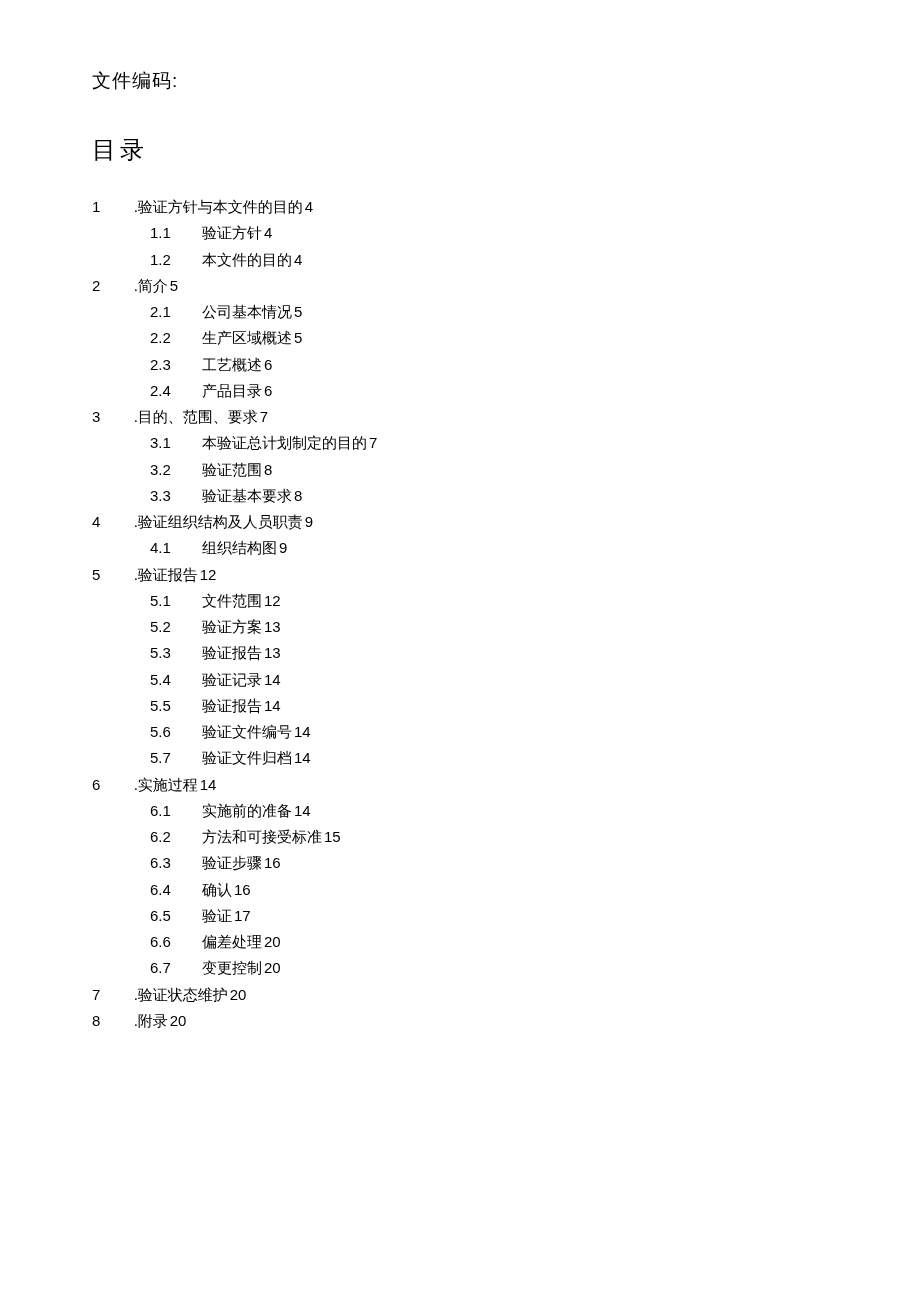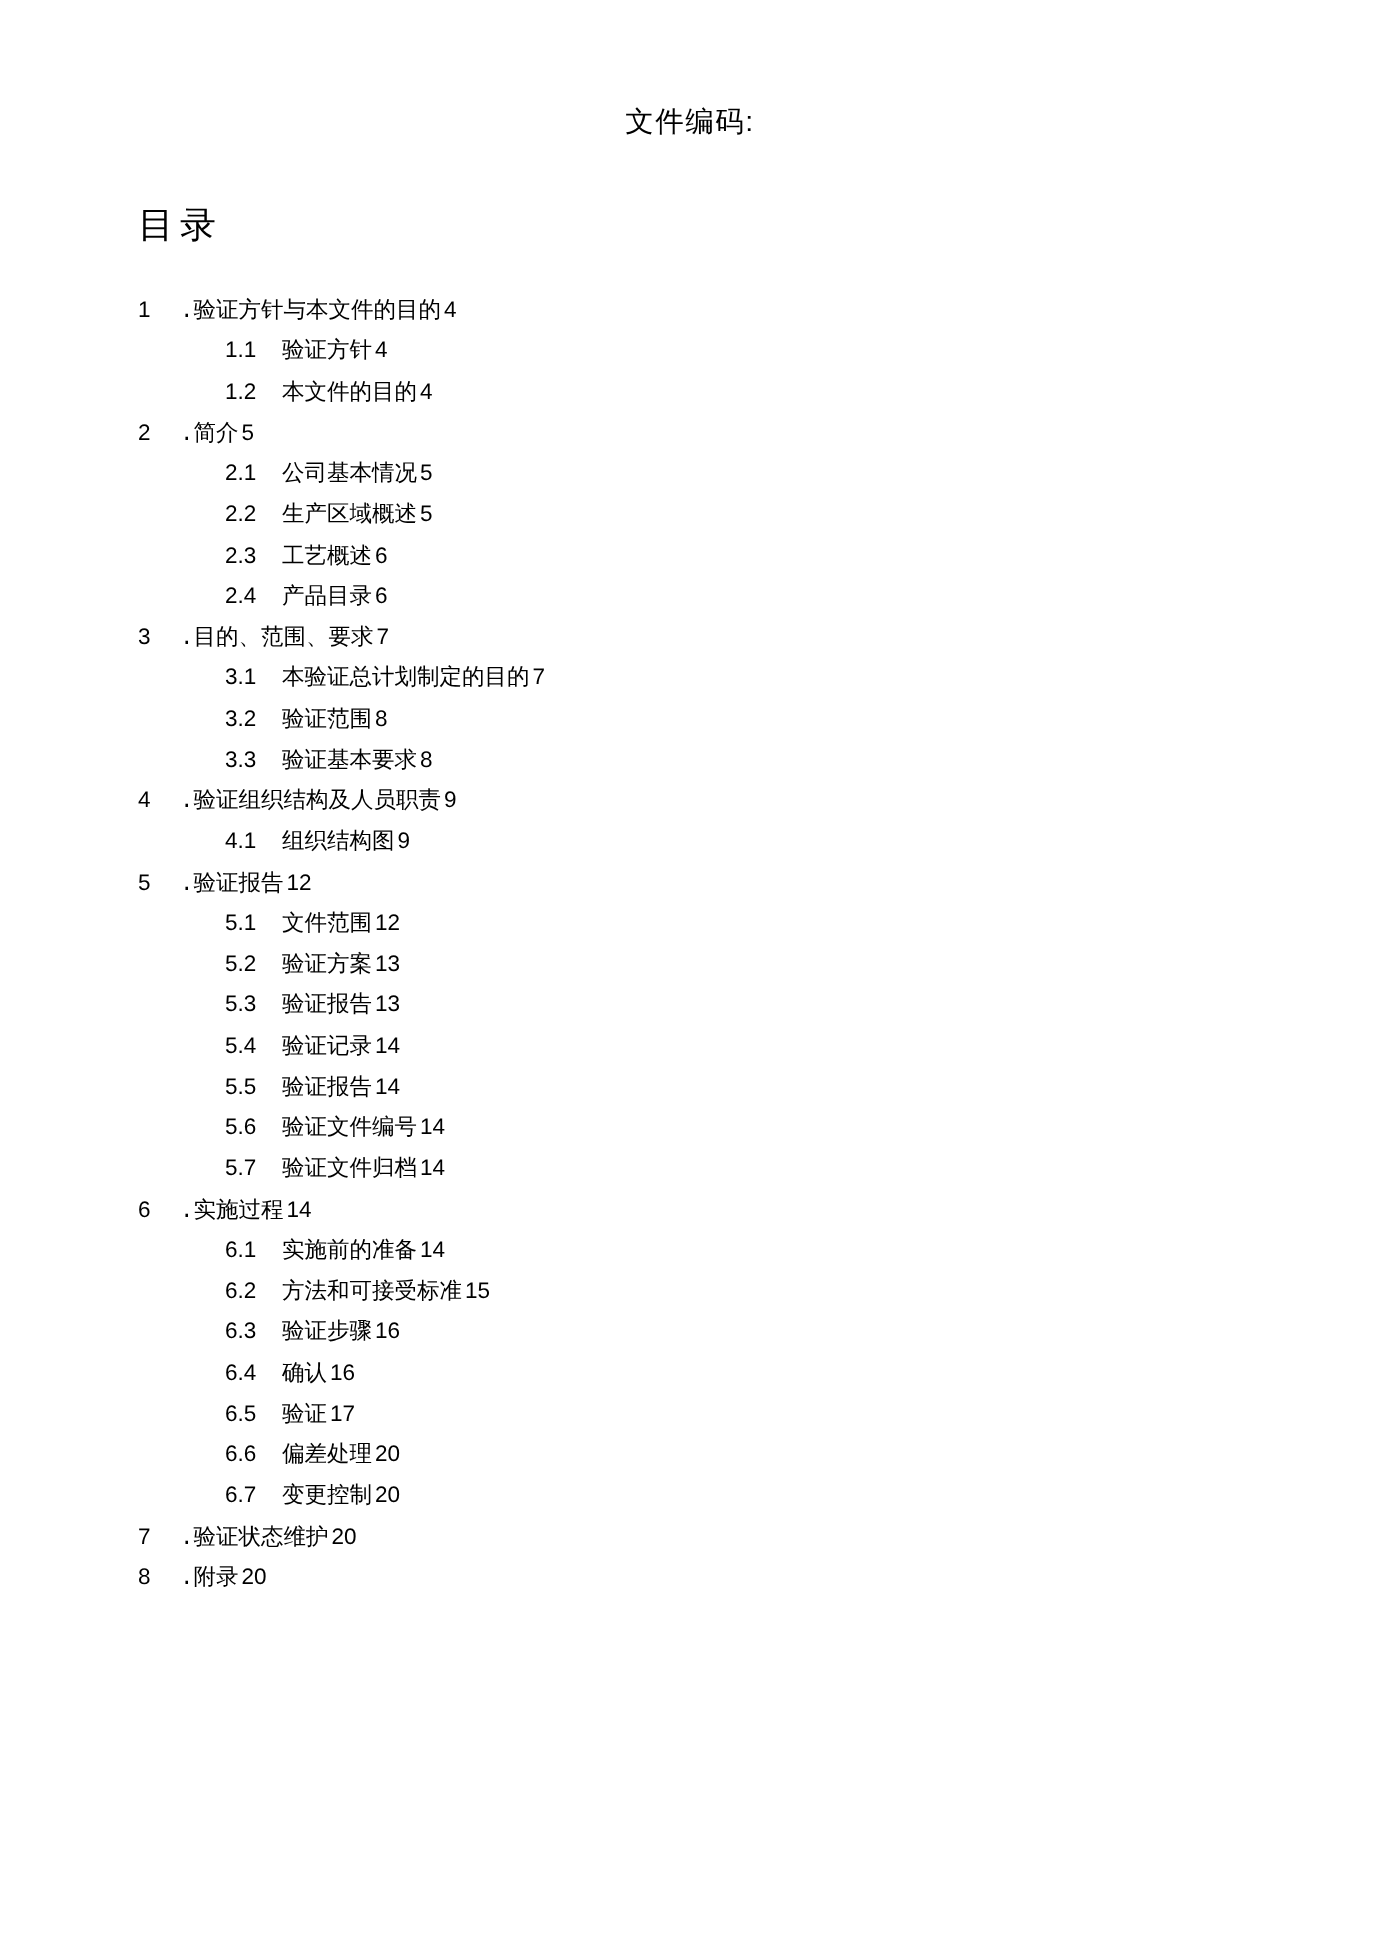--- a/index.html
+++ b/index.html
@@ -5,21 +5,20 @@
     * { margin: 0; padding: 0; box-sizing: border-box; }
     body {
       width: 920px;
       height: 1303px;
       background: #ffffff;
       font-family: "SimSun", "宋体", "Microsoft YaHei", sans-serif;
       color: #000000;
       padding: 68px 92px 0 92px;
     }
     .doc-header {
-      text-align: center;
       font-size: 19px;
       letter-spacing: 1px;
       margin-bottom: 40px;
     }
     .toc-title {
       text-align: left;
       font-size: 24px;
       letter-spacing: 4px;
       margin-bottom: 28px;
       font-family: "SimSun", "宋体", serif;
@@ -40,21 +39,21 @@
     .toc-l2 {
       display: flex;
       align-items: baseline;
       padding-left: 58px;
     }
     .toc-l2 .num {
       display: inline-block;
       min-width: 38px;
       font-family: Arial, sans-serif;
     }
-    .label-cn { font-family: Liberation Mono, monospace; }
+    .label-cn { font-family: Liberation Serif, serif; margin-left: 14px; }
     .page { font-family: Arial, sans-serif; margin-left: 2px; }
   </style>
 </head>
 <body>
 
 <div class="doc-header">文件编码:</div>
 <div class="toc-title">目录</div>
 <div class="toc-list" id="toc">
     <div class="toc-l1">
       <span class="num">1</span>

